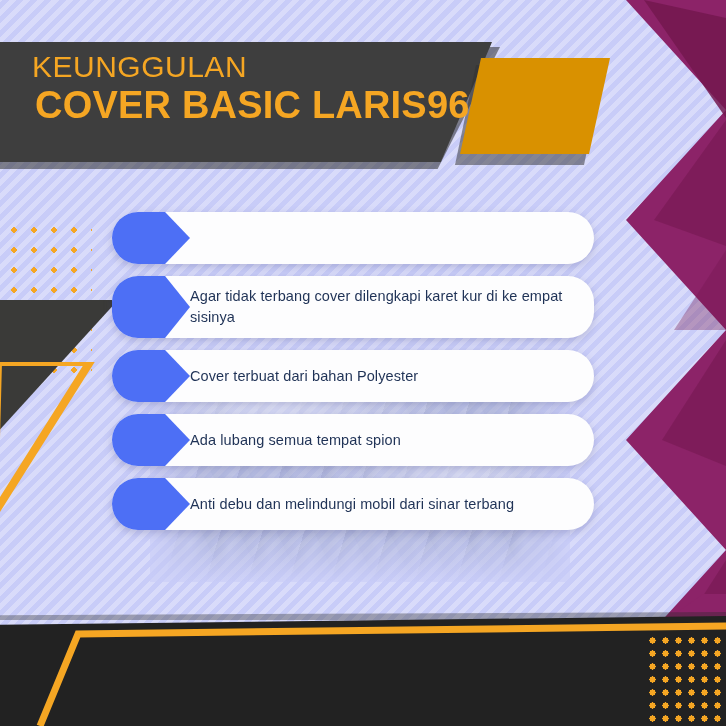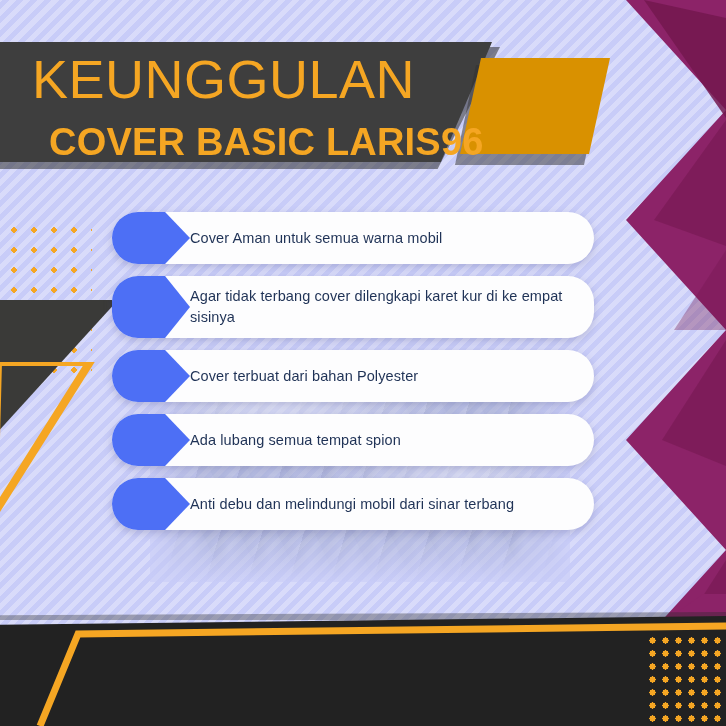--- a/index.html
+++ b/index.html
@@ -66,33 +66,33 @@
   }
   .header-text{
     position:absolute;
     left:32px;top:52px;
     width:430px;
     z-index:6;
     color:#f5a623;
     line-height:1;
   }
   .title-line1{
-    font-size:54px;
+    font-size:30px;
     font-weight:400;
     letter-spacing:.5px;
     color:#f5a623;
     margin:0 0 4px 0;
     white-space:nowrap;
   }
   .title-line2{
     font-size:38px;
     font-weight:bold;
     letter-spacing:.2px;
     color:#f5a623;
-    margin:17px;
+    margin:3px;
     white-space:nowrap;
   }
   
   .dots-left{
     position:absolute;
     left:-16px;top:220px;
     width:108px;height:160px;
     background-image:radial-gradient(#f5a623 2.6px, transparent 2.8px);
     background-size:20px 20px;
     background-position:0 0;
@@ -255,21 +255,20 @@
     <svg width="110" height="160" viewBox="0 0 110 160">
       <path d="M8,0 L100,0 L4,152 Z" fill="none" stroke="#f5a623" stroke-width="8"></path>
     </svg>
   </div>
 
   <div class="pill-list">
 
     <div class="pill">
       <div class="pill-body">
         <span class="pill-arrow"></span>
-        <span class="pill-text">Cover Aman untuk semua warna mobil</span>
       </div>
     </div>
 
     <div class="pill tall">
       <div class="pill-body">
         <span class="pill-arrow"></span>
         <span class="pill-text">Agar tidak terbang cover dilengkapi karet kur di ke empat sisinya</span>
       </div>
     </div>
 

